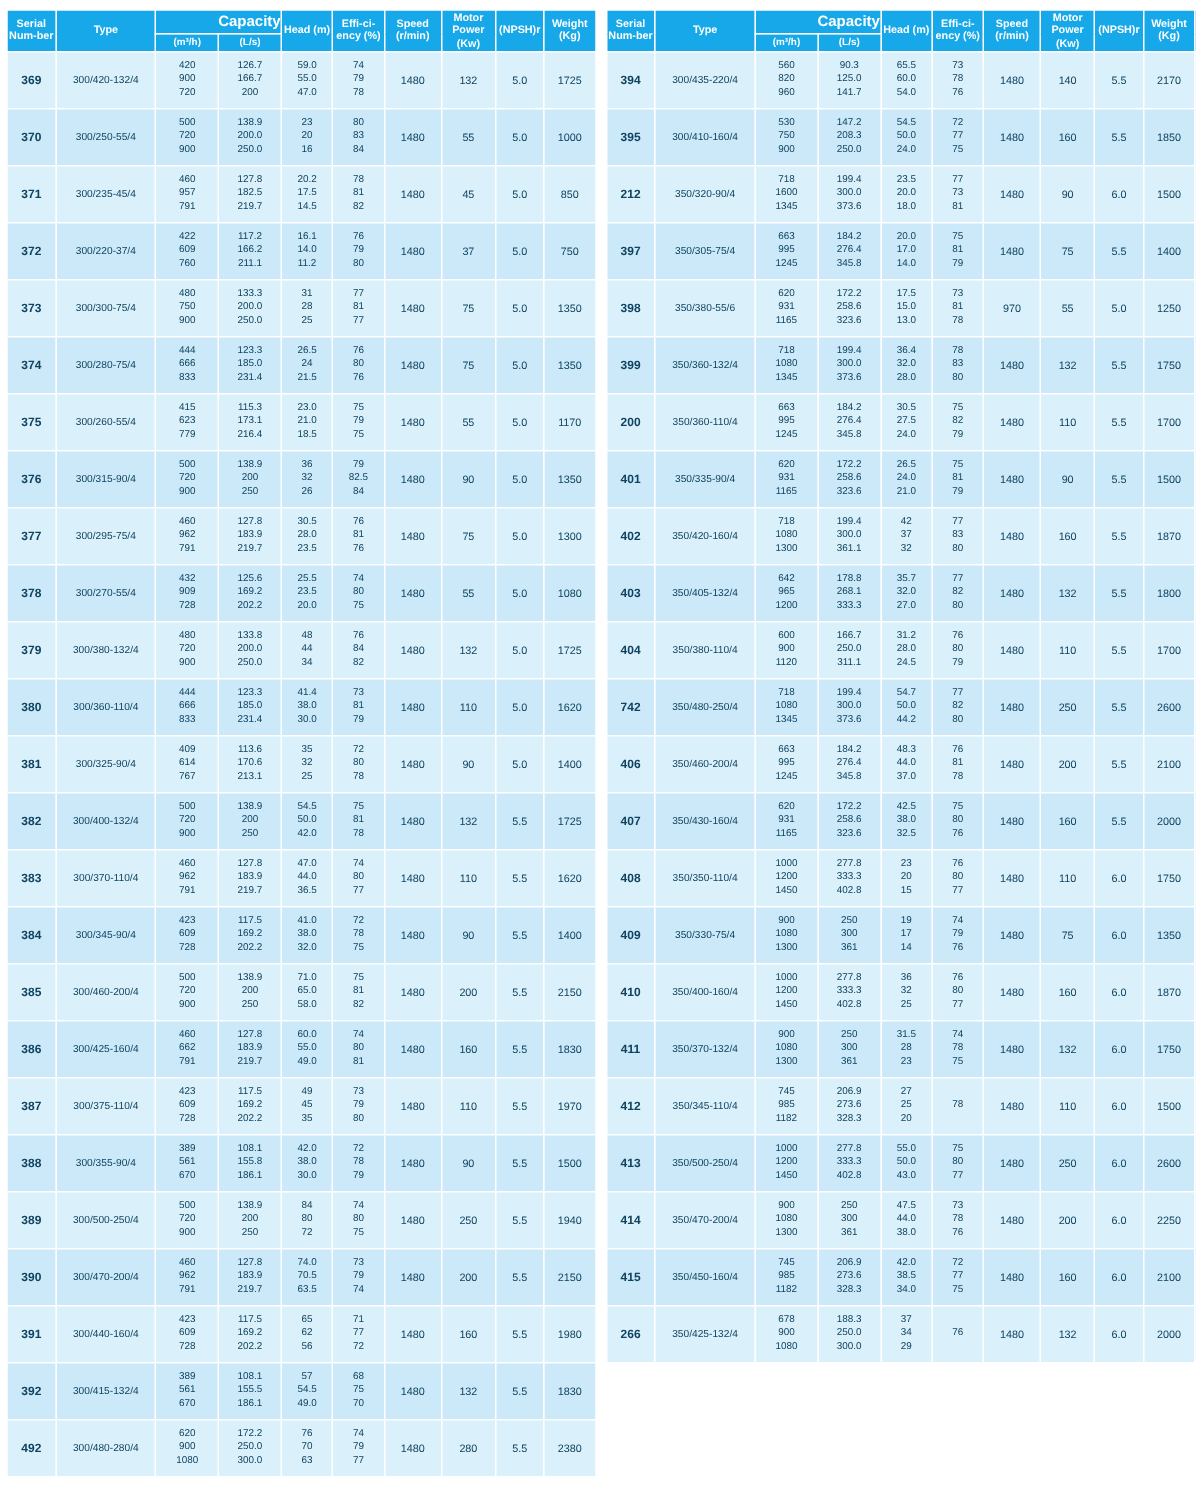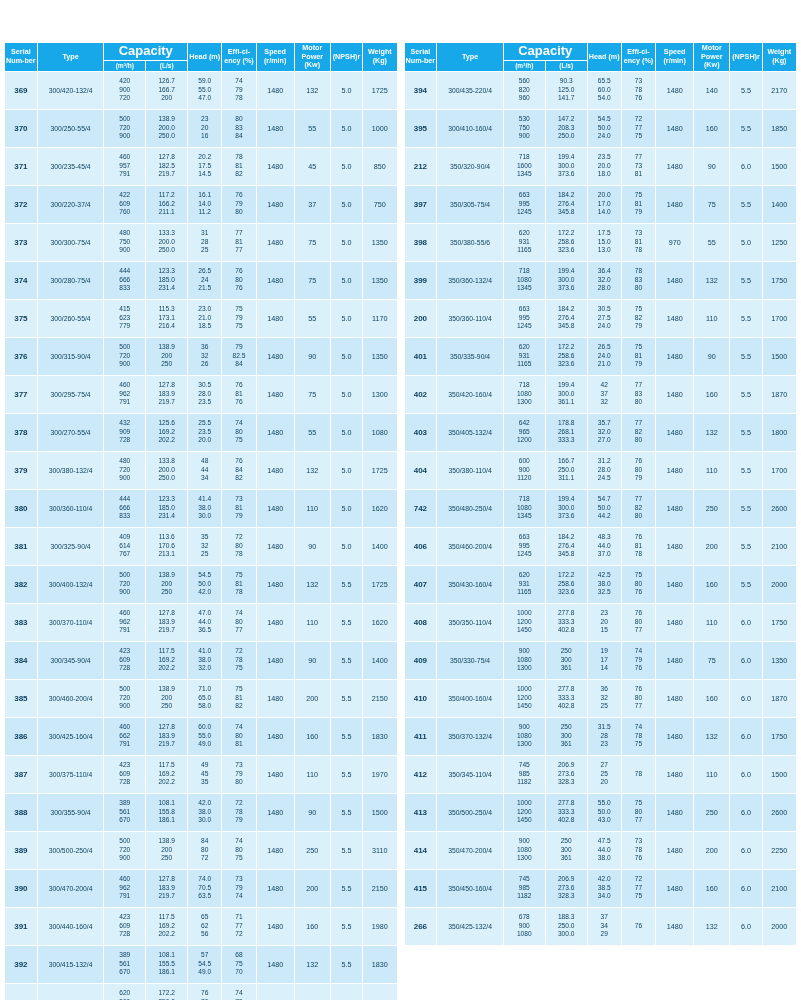--- a/index.html
+++ b/index.html
@@ -1,22 +1,22 @@
 <!DOCTYPE html>
 <html><head>
 <meta charset="utf-8">
 <style>
   html,body{margin:0;padding:0;background:#ffffff;}
   body{font-family:"Liberation Sans",sans-serif;}
   .page{width:801px;height:1000px;box-sizing:border-box;padding:6px 4px 4px 4px;display:flex;gap:6px;background:#fff;}
-  .tbl-wrap{flex:1 1 0;min-width:0;margin-top:36px;}
+  .tbl-wrap{flex:1 1 0;min-width:0;}
   table{border-collapse:collapse;width:100%;table-layout:fixed;}
   th,td{border:1px solid #ffffff;text-align:center;vertical-align:middle;}
   thead th{background:#16a8e8;color:#ffffff;font-size:7.2px;font-weight:bold;line-height:1.15;padding:1px 0;}
-  thead th.cap-top{font-size:13px;}
+  thead th.cap-top{font-size:10px;text-align:right;}
   tbody td{background:#daf0fb;color:#10435f;font-size:7.2px;padding:0;height:37px;}
   tbody tr:nth-child(even) td{background:#cbe9f9;}
   td.multi{line-height:1.35;font-size:6.6px;}
   td.serial{font-size:8px;font-weight:bold;}
   td.type{font-size:6.8px;}
   .colw-serial{width:8.6%;}
   .colw-type{width:17.5%;}
   .colw-cap{width:11%;}
   .colw-head{width:9%;}
   .colw-eff{width:9%;}
@@ -306,21 +306,21 @@
           <tr>
             <td class="serial">389</td>
             <td class="type">300/500-250/4</td>
             <td class="multi">500<br>720<br>900</td>
             <td class="multi">138.9<br>200<br>250</td>
             <td class="multi">84<br>80<br>72</td>
             <td class="multi">74<br>80<br>75</td>
             <td>1480</td>
             <td>250</td>
             <td>5.5</td>
-            <td>3110</td>
+            <td>1940</td>
           </tr>
           <tr>
             <td class="serial">390</td>
             <td class="type">300/470-200/4</td>
             <td class="multi">460<br>962<br>791</td>
             <td class="multi">127.8<br>183.9<br>219.7</td>
             <td class="multi">74.0<br>70.5<br>63.5</td>
             <td class="multi">73<br>79<br>74</td>
             <td>1480</td>
             <td>200</td>

